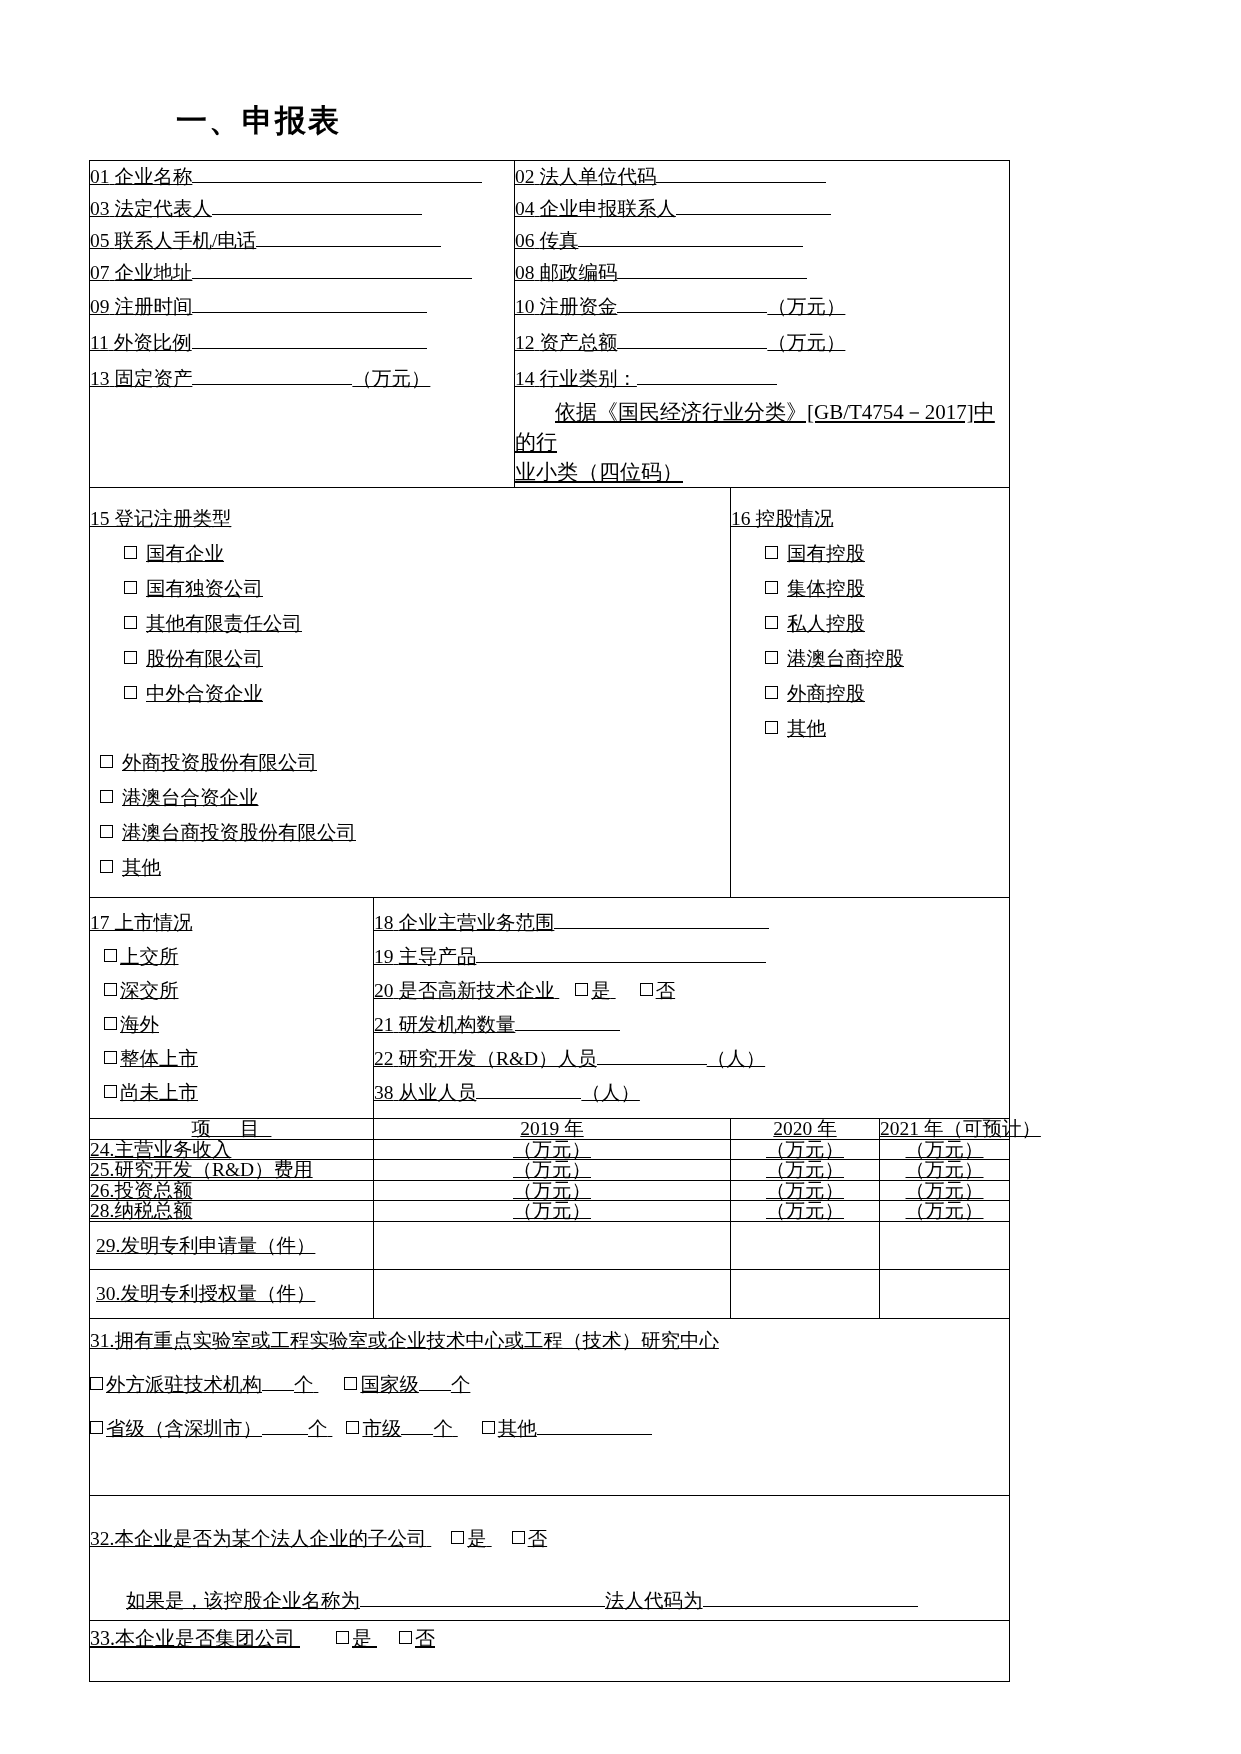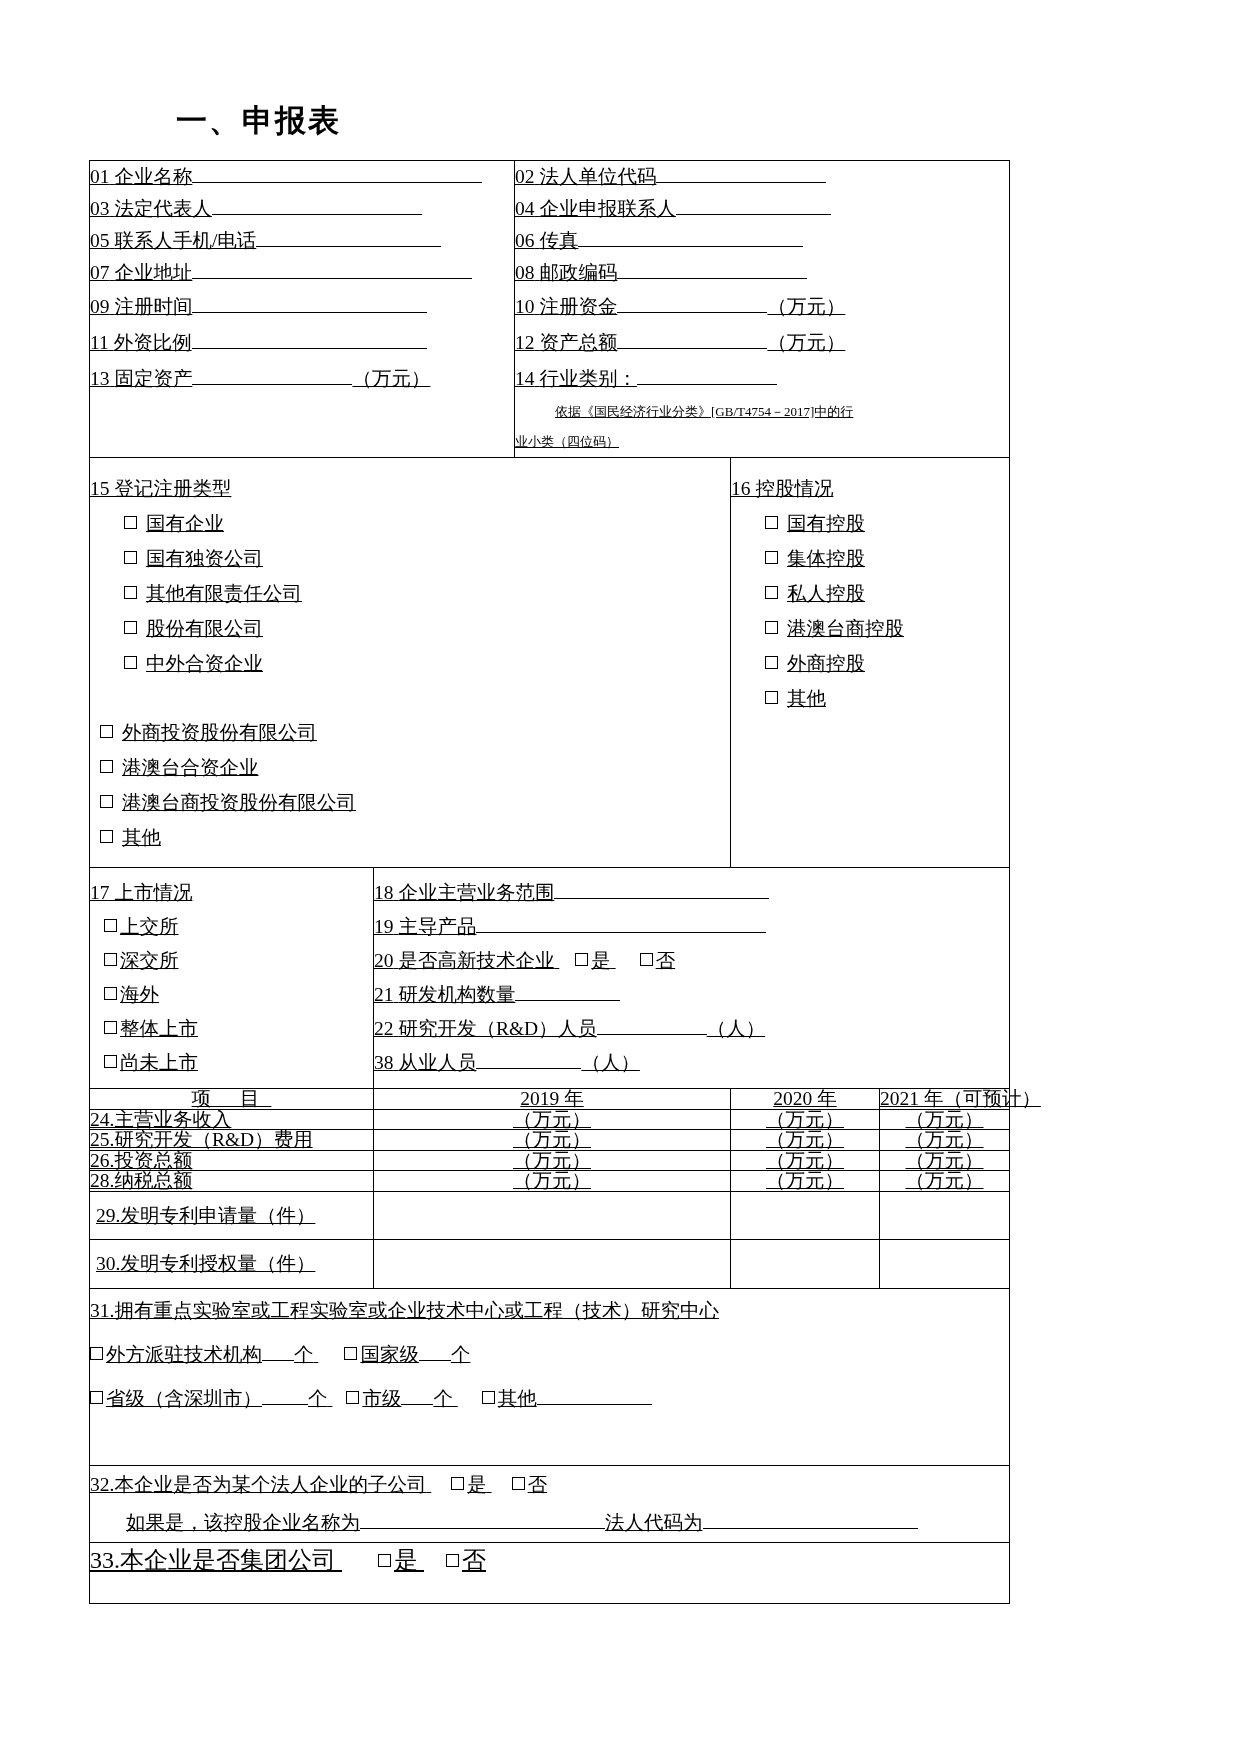--- a/index.html
+++ b/index.html
@@ -69,21 +69,21 @@
     vertical-align: baseline;
     height: 19px;
   }
   .ul2 {
     display: inline-block;
     border-bottom: 1.4px solid #000000;
     vertical-align: baseline;
     height: 17px;
   }
   .note {
-    font-size: 13px;
+    font-size: 21px;
     line-height: 30px;
   }
   .note-indent {
     text-indent: 40px;
   }
 
   
   .cb {
     display: inline-block;
     width: 13px;
@@ -117,23 +117,23 @@
   .col-a { width: 285px; }
   .col-b { flex: 1; }
   .rowlabel { padding: 11px 6px; font-size: 19.5px; white-space: nowrap; }
   .wanyuan { text-align: center; font-size: 19.5px; padding: 11px 6px; }
   .hdr { text-align: center; font-size: 19.5px; padding: 10px 4px; white-space: nowrap; }
   .spaced { letter-spacing: 12px; }
 
   .blk31 { padding: 14px 8px 10px 8px; }
   .blk31 .ln { line-height: 44px; font-size: 19.5px; white-space: nowrap; }
   .blk32 { padding: 20px 8px 24px 8px; }
-  .blk32 .ln { line-height: 38px; font-size: 19.5px; white-space: nowrap; }
+  .blk32 .ln { line-height: 38px; font-size: 19.5px; white-space: nowrap; margin-top: 24px; }
   .blk33 { padding: 28px 8px 30px 8px; }
-  .blk33 .ln { line-height: 34px; font-size: 24px; white-space: nowrap; }
+  .blk33 .ln { line-height: 34px; font-size: 20px; white-space: nowrap; }
   .ind2 { padding-left: 36px; }
 </style>
 </head>
 <body>
 
 <div class="page">
 
   <div class="title">一、申报表</div>
 
   <table class="form">

